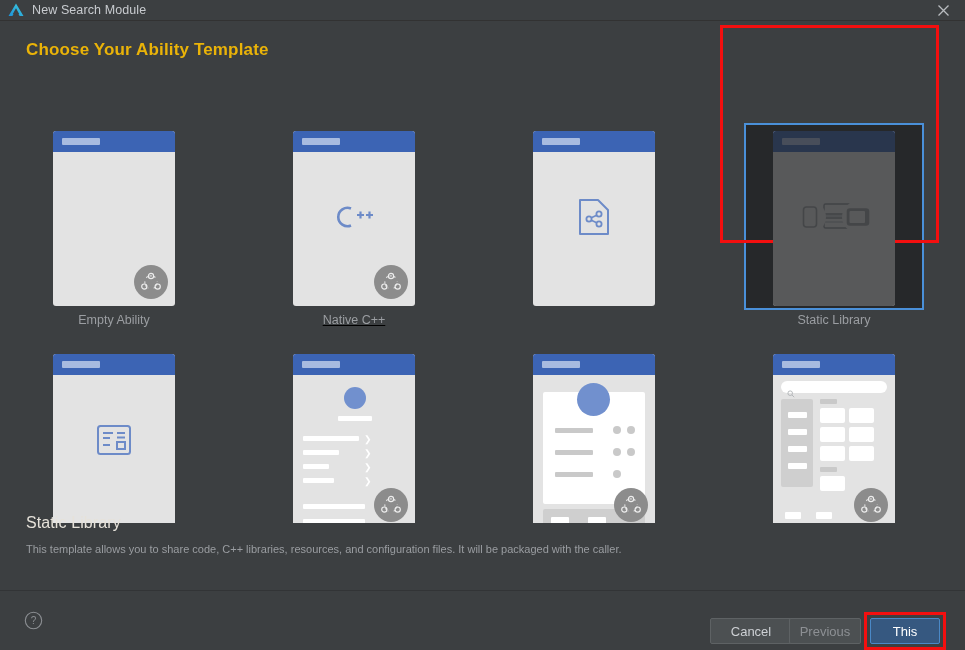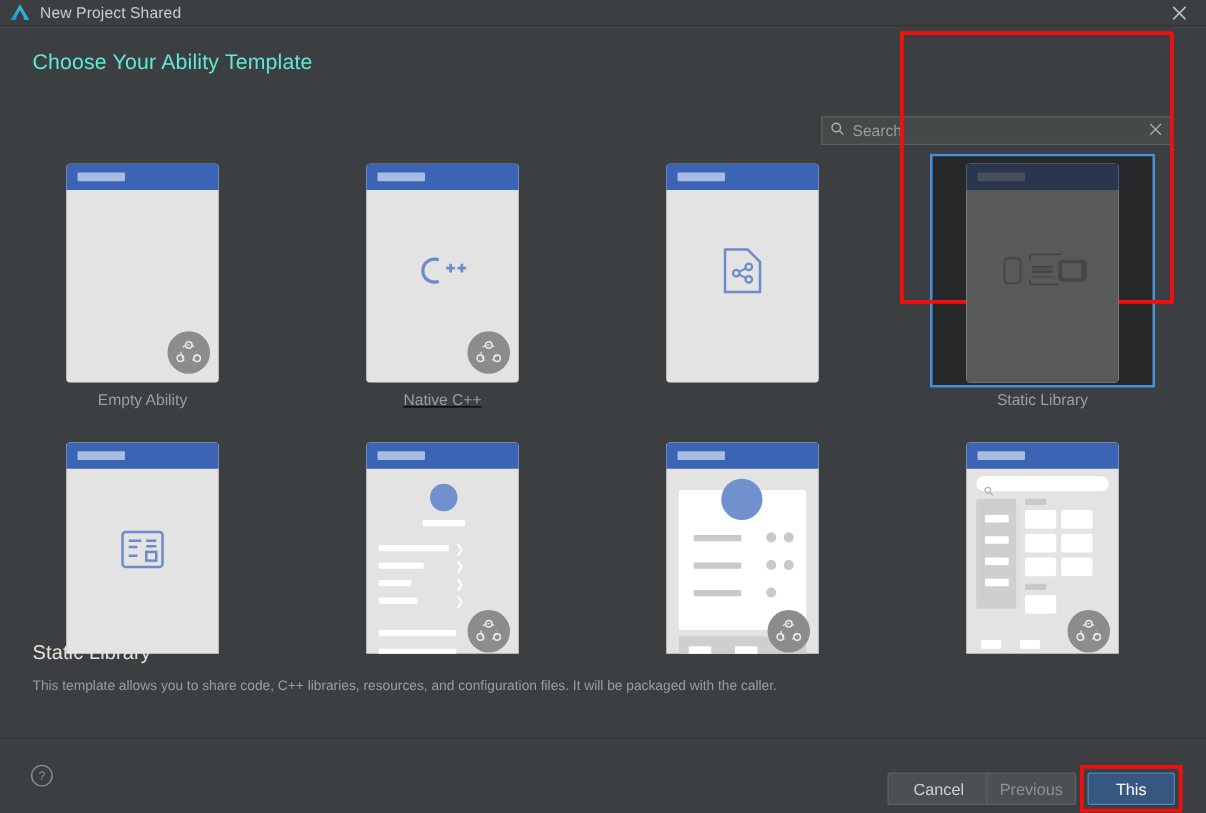--- a/index.html
+++ b/index.html
@@ -28,21 +28,21 @@
   }
   .close-btn svg { display:block; }
 
   
   .dialog {
     position: absolute; left: 0; top: 21px; width: 965px; height: 629px;
     background: #3c3f41;
   }
   .heading {
     position: absolute; left: 26px; top: 19px;
-    color: #5eead4; font-size: 17px; font-weight: 400;
+    color: #eab308; font-size: 17px; font-weight: 700;
     letter-spacing: .15px;
   }
 
   
   .search-box {
     position: absolute; left: 657px; top: 72px; width: 281px; height: 23px;
     background: #45494a; border: 1px solid #5e6060;
     display: flex; align-items: center;
   }
   .search-icon { margin-left: 6px; display:block; }
@@ -160,46 +160,32 @@
       <defs>
         <linearGradient id="lg" x1="0" y1="1" x2="1" y2="0">
           <stop offset="0" stop-color="#1d8fd6"></stop>
           <stop offset="1" stop-color="#3ecfe0"></stop>
         </linearGradient>
       </defs>
       <path d="M9 1.5 L16.5 14 L12.6 14 L9 7.6 L5.4 14 L1.5 14 Z" fill="url(#lg)"></path>
       <path d="M9 6.2 L12.2 12 L5.8 12 Z" fill="#3c3f41"></path>
     </svg>
   </span>
-  <span class="titlebar-text">New Project Shared</span>
+  <span class="titlebar-text">New Search Module</span>
   <span class="close-btn">
     <svg width="13" height="13" viewBox="0 0 13 13">
       <path d="M1.5 1.5 L11.5 11.5 M11.5 1.5 L1.5 11.5" stroke="#b9bcc0" stroke-width="1.3" fill="none"></path>
     </svg>
   </span>
 </div>
 
 <div class="dialog">
 
   <div class="heading">Choose Your Ability Template</div>
 
-  <div class="search-box">
-    <span class="search-icon">
-      <svg width="12" height="12" viewBox="0 0 12 12">
-        <circle cx="5" cy="5" r="3.4" stroke="#b0b3b7" stroke-width="1.1" fill="none"></circle>
-        <path d="M7.6 7.6 L10.7 10.7" stroke="#b0b3b7" stroke-width="1.1"></path>
-      </svg>
-    </span>
-    <span class="search-placeholder">Search</span>
-    <span class="search-clear">
-      <svg width="11" height="11" viewBox="0 0 11 11">
-        <path d="M1.2 1.2 L9.8 9.8 M9.8 1.2 L1.2 9.8" stroke="#a9acb0" stroke-width="1.1" fill="none"></path>
-      </svg>
-    </span>
-  </div>
 
   <div class="grid-area">
 
     <div class="card-cell" style="left:-6px; top:18px;">
       <div class="card">
         <div class="card-header"></div>
         <div class="badge">
           <svg width="22" height="22" viewBox="0 0 22 22">
             <path d="M6.2 6.8 A7 7 0 0 1 15.8 6.8" stroke="#e0e0e0" stroke-width="1.1" fill="none" stroke-dasharray="2.2 1.6"></path>
             <path d="M4.9 10.4 A7 7 0 0 0 8.3 17.3" stroke="#e0e0e0" stroke-width="1.1" fill="none" stroke-dasharray="2.2 1.6"></path>

